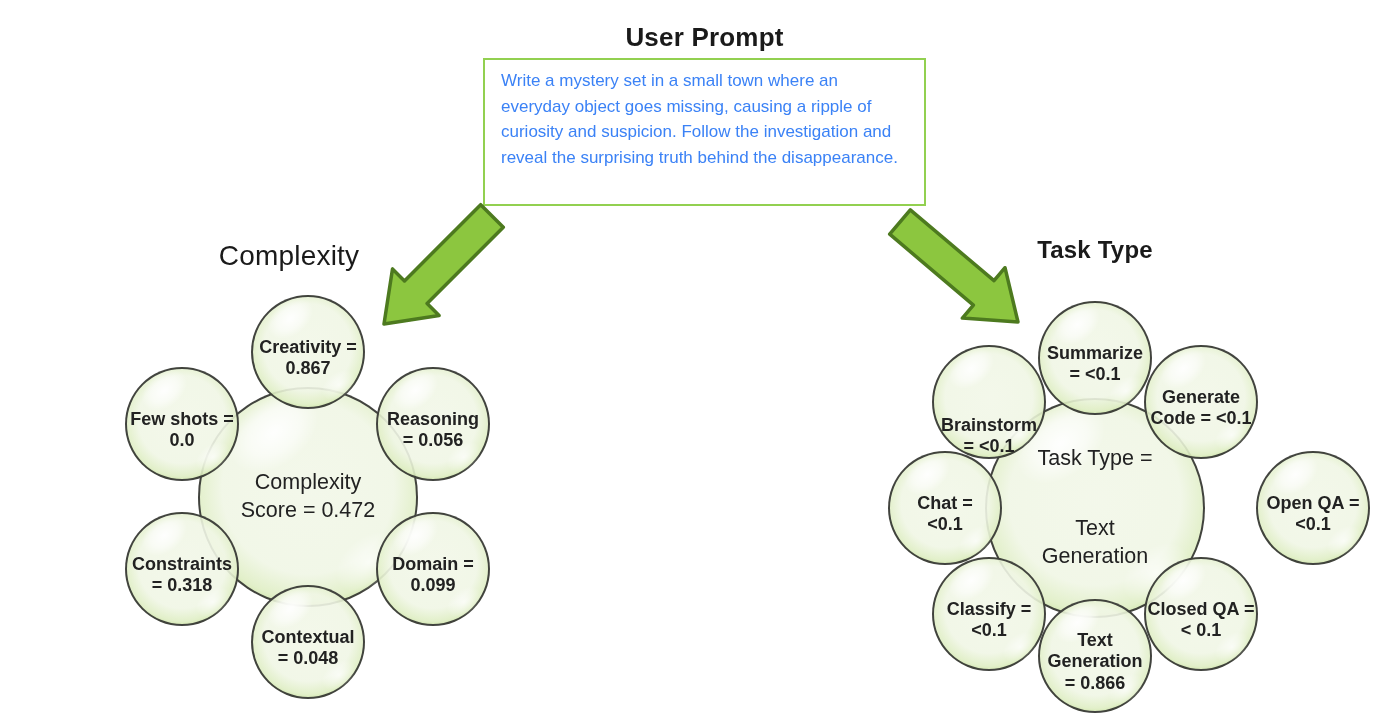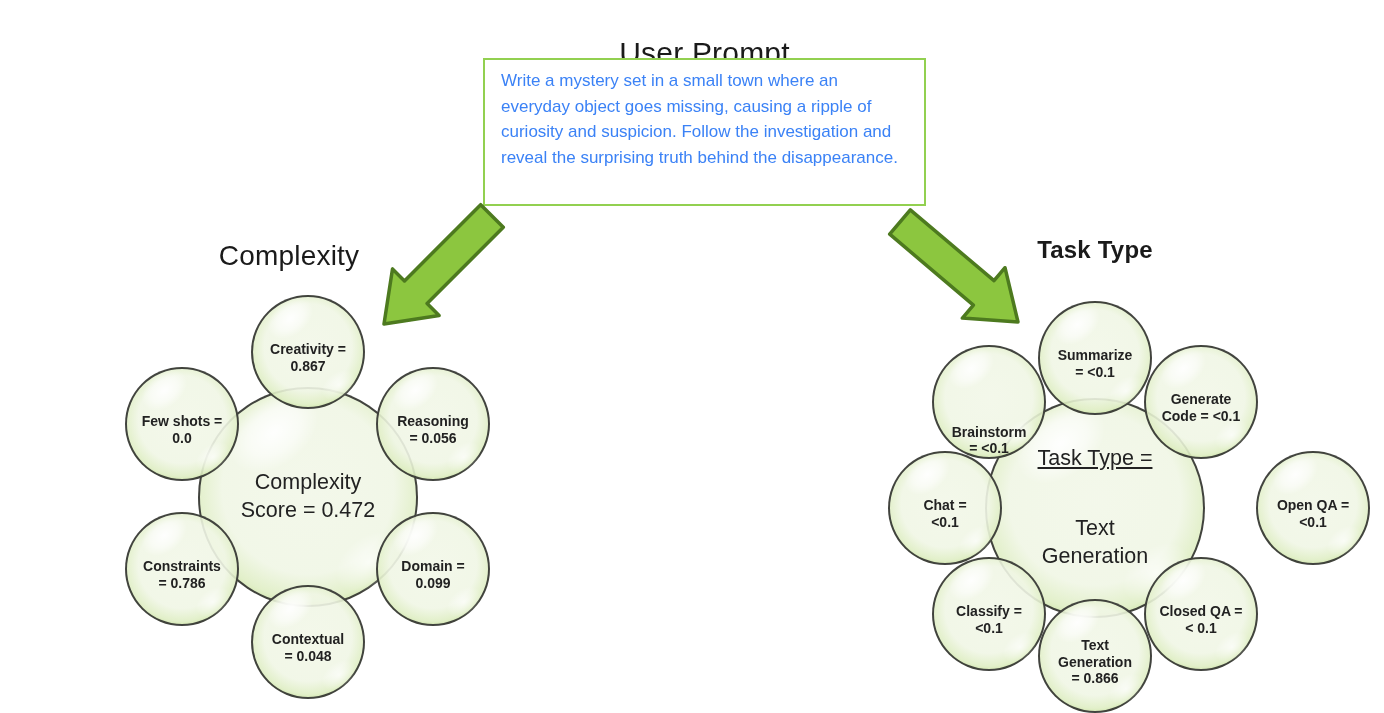--- a/index.html
+++ b/index.html
@@ -13,21 +13,21 @@
     color:#212121;
   }
   .fig-title{
     position:absolute;
     text-align:center;
     color:#1a1a1a;
     font-size:27px;
     letter-spacing:0.2px;
     z-index:0;
   }
-  .user-prompt-title{left:483px;top:36px;width:443px;font-size:30px;}
+  .user-prompt-title{left:483px;top:22px;width:443px;font-size:26px;font-weight:bold;}
   .complexity-title{left:174px;top:240px;width:230px;font-size:28px;}
   .tasktype-title{left:985px;top:236px;width:220px;font-size:24px;font-weight:bold;}
 
   .prompt-box{
     position:absolute;
     left:483px;top:58px;width:443px;height:148px;
     box-sizing:border-box;
     border:2.5px solid #92d050;
     background:#ffffff;
     z-index:0;
@@ -91,24 +91,24 @@
       rgba(255,255,255,0) 68%);
   }
   .bubble-text{
     position:relative;
     z-index:3;
     text-align:center;
     white-space:pre-line;
     color:#222222;
   }
   .sat{width:114px;height:114px;z-index:2;}
-  .sat .bubble-text{font-size:14px;font-weight:bold;line-height:1.18;margin-top:12px;}
+  .sat .bubble-text{font-size:18px;font-weight:bold;line-height:1.18;margin-top:12px;}
   .center-bubble{width:220px;height:220px;z-index:1;}
   .center-bubble .bubble-text{font-size:21.5px;line-height:1.3;}
-  .tt-heading{margin-bottom:14px;text-decoration:underline;}
+  .tt-heading{margin-bottom:14px;}
 </style>
 </head>
 <body>
 
 <div class="canvas">
 
   <div class="fig-title user-prompt-title">User Prompt</div>
 
   <div class="prompt-box">
     <div class="prompt-text">Write a mystery set in a small town where an everyday object goes missing, causing a ripple of curiosity and suspicion. Follow the investigation and reveal the surprising truth behind the disappearance.</div>
@@ -133,21 +133,21 @@
   <div class="bubble sat" style="left:125px;top:367px;">
     <span class="bubble-text">Few shots =
 0.0</span>
   </div>
   <div class="bubble sat" style="left:376px;top:367px;">
     <span class="bubble-text">Reasoning
 = 0.056</span>
   </div>
   <div class="bubble sat" style="left:125px;top:512px;">
     <span class="bubble-text">Constraints
-= 0.786</span>
+= 0.318</span>
   </div>
   <div class="bubble sat" style="left:376px;top:512px;">
     <span class="bubble-text">Domain =
 0.099</span>
   </div>
   <div class="bubble sat" style="left:251px;top:585px;">
     <span class="bubble-text">Contextual
 = 0.048</span>
   </div>
 

